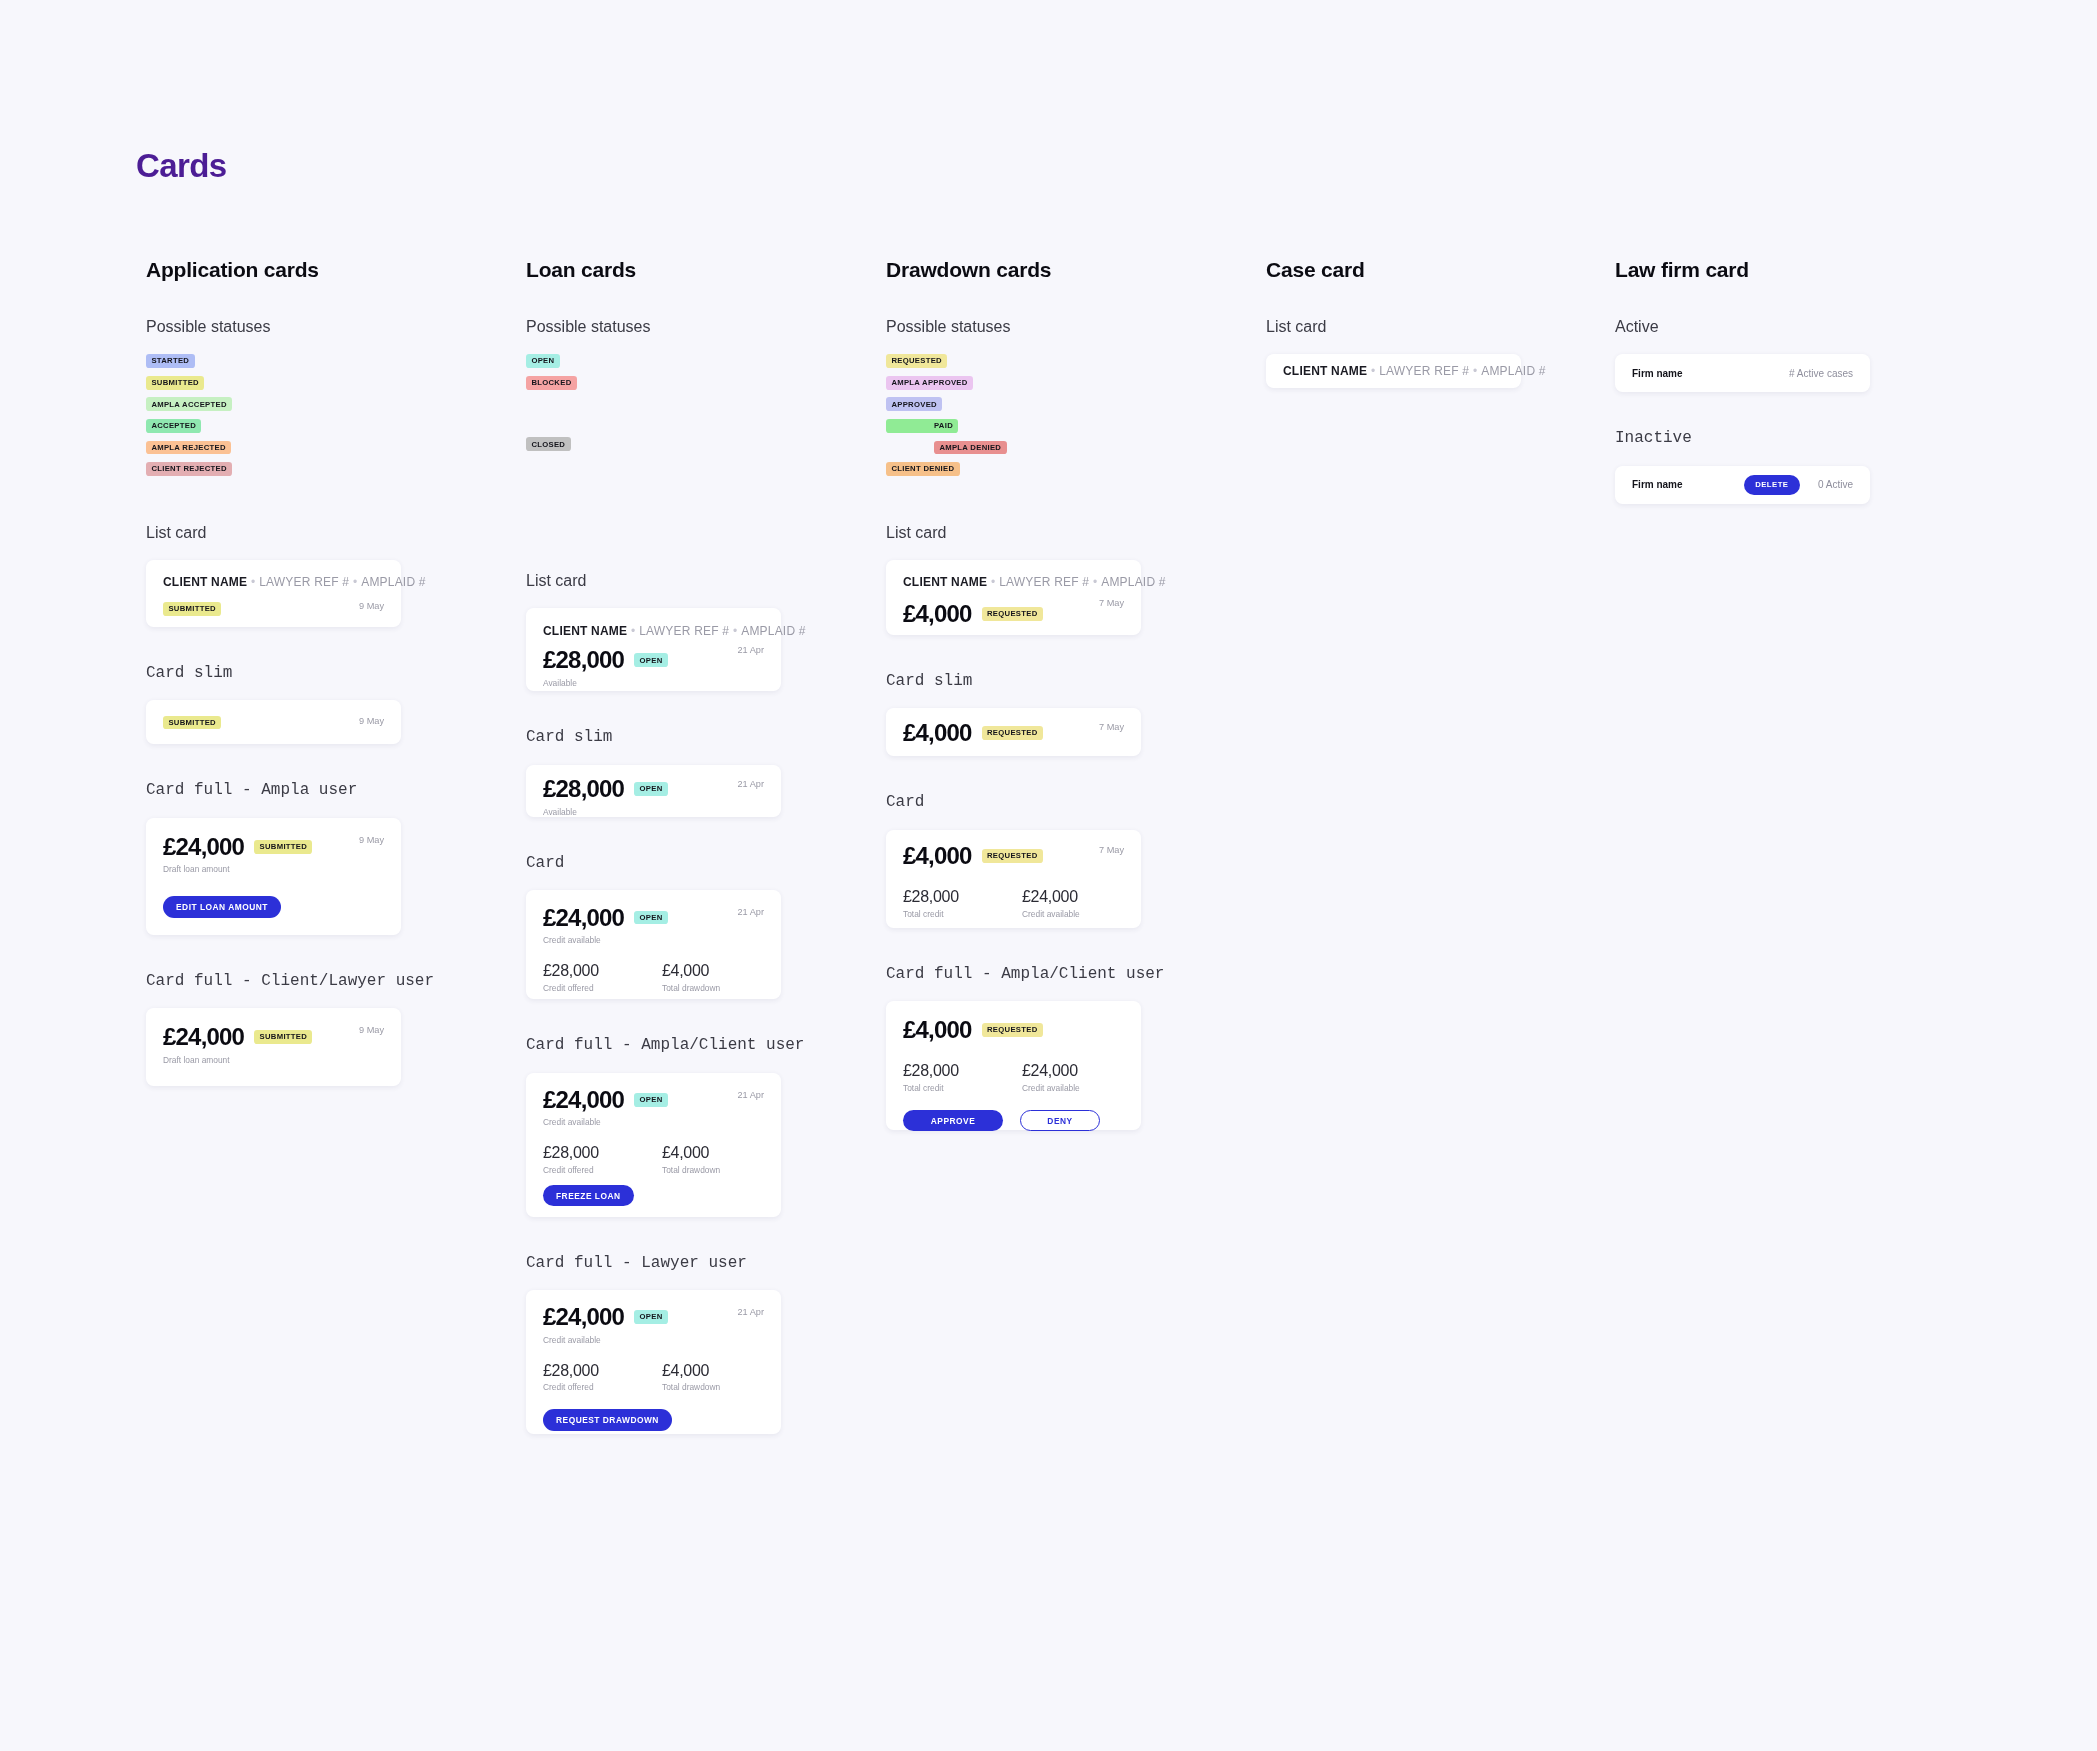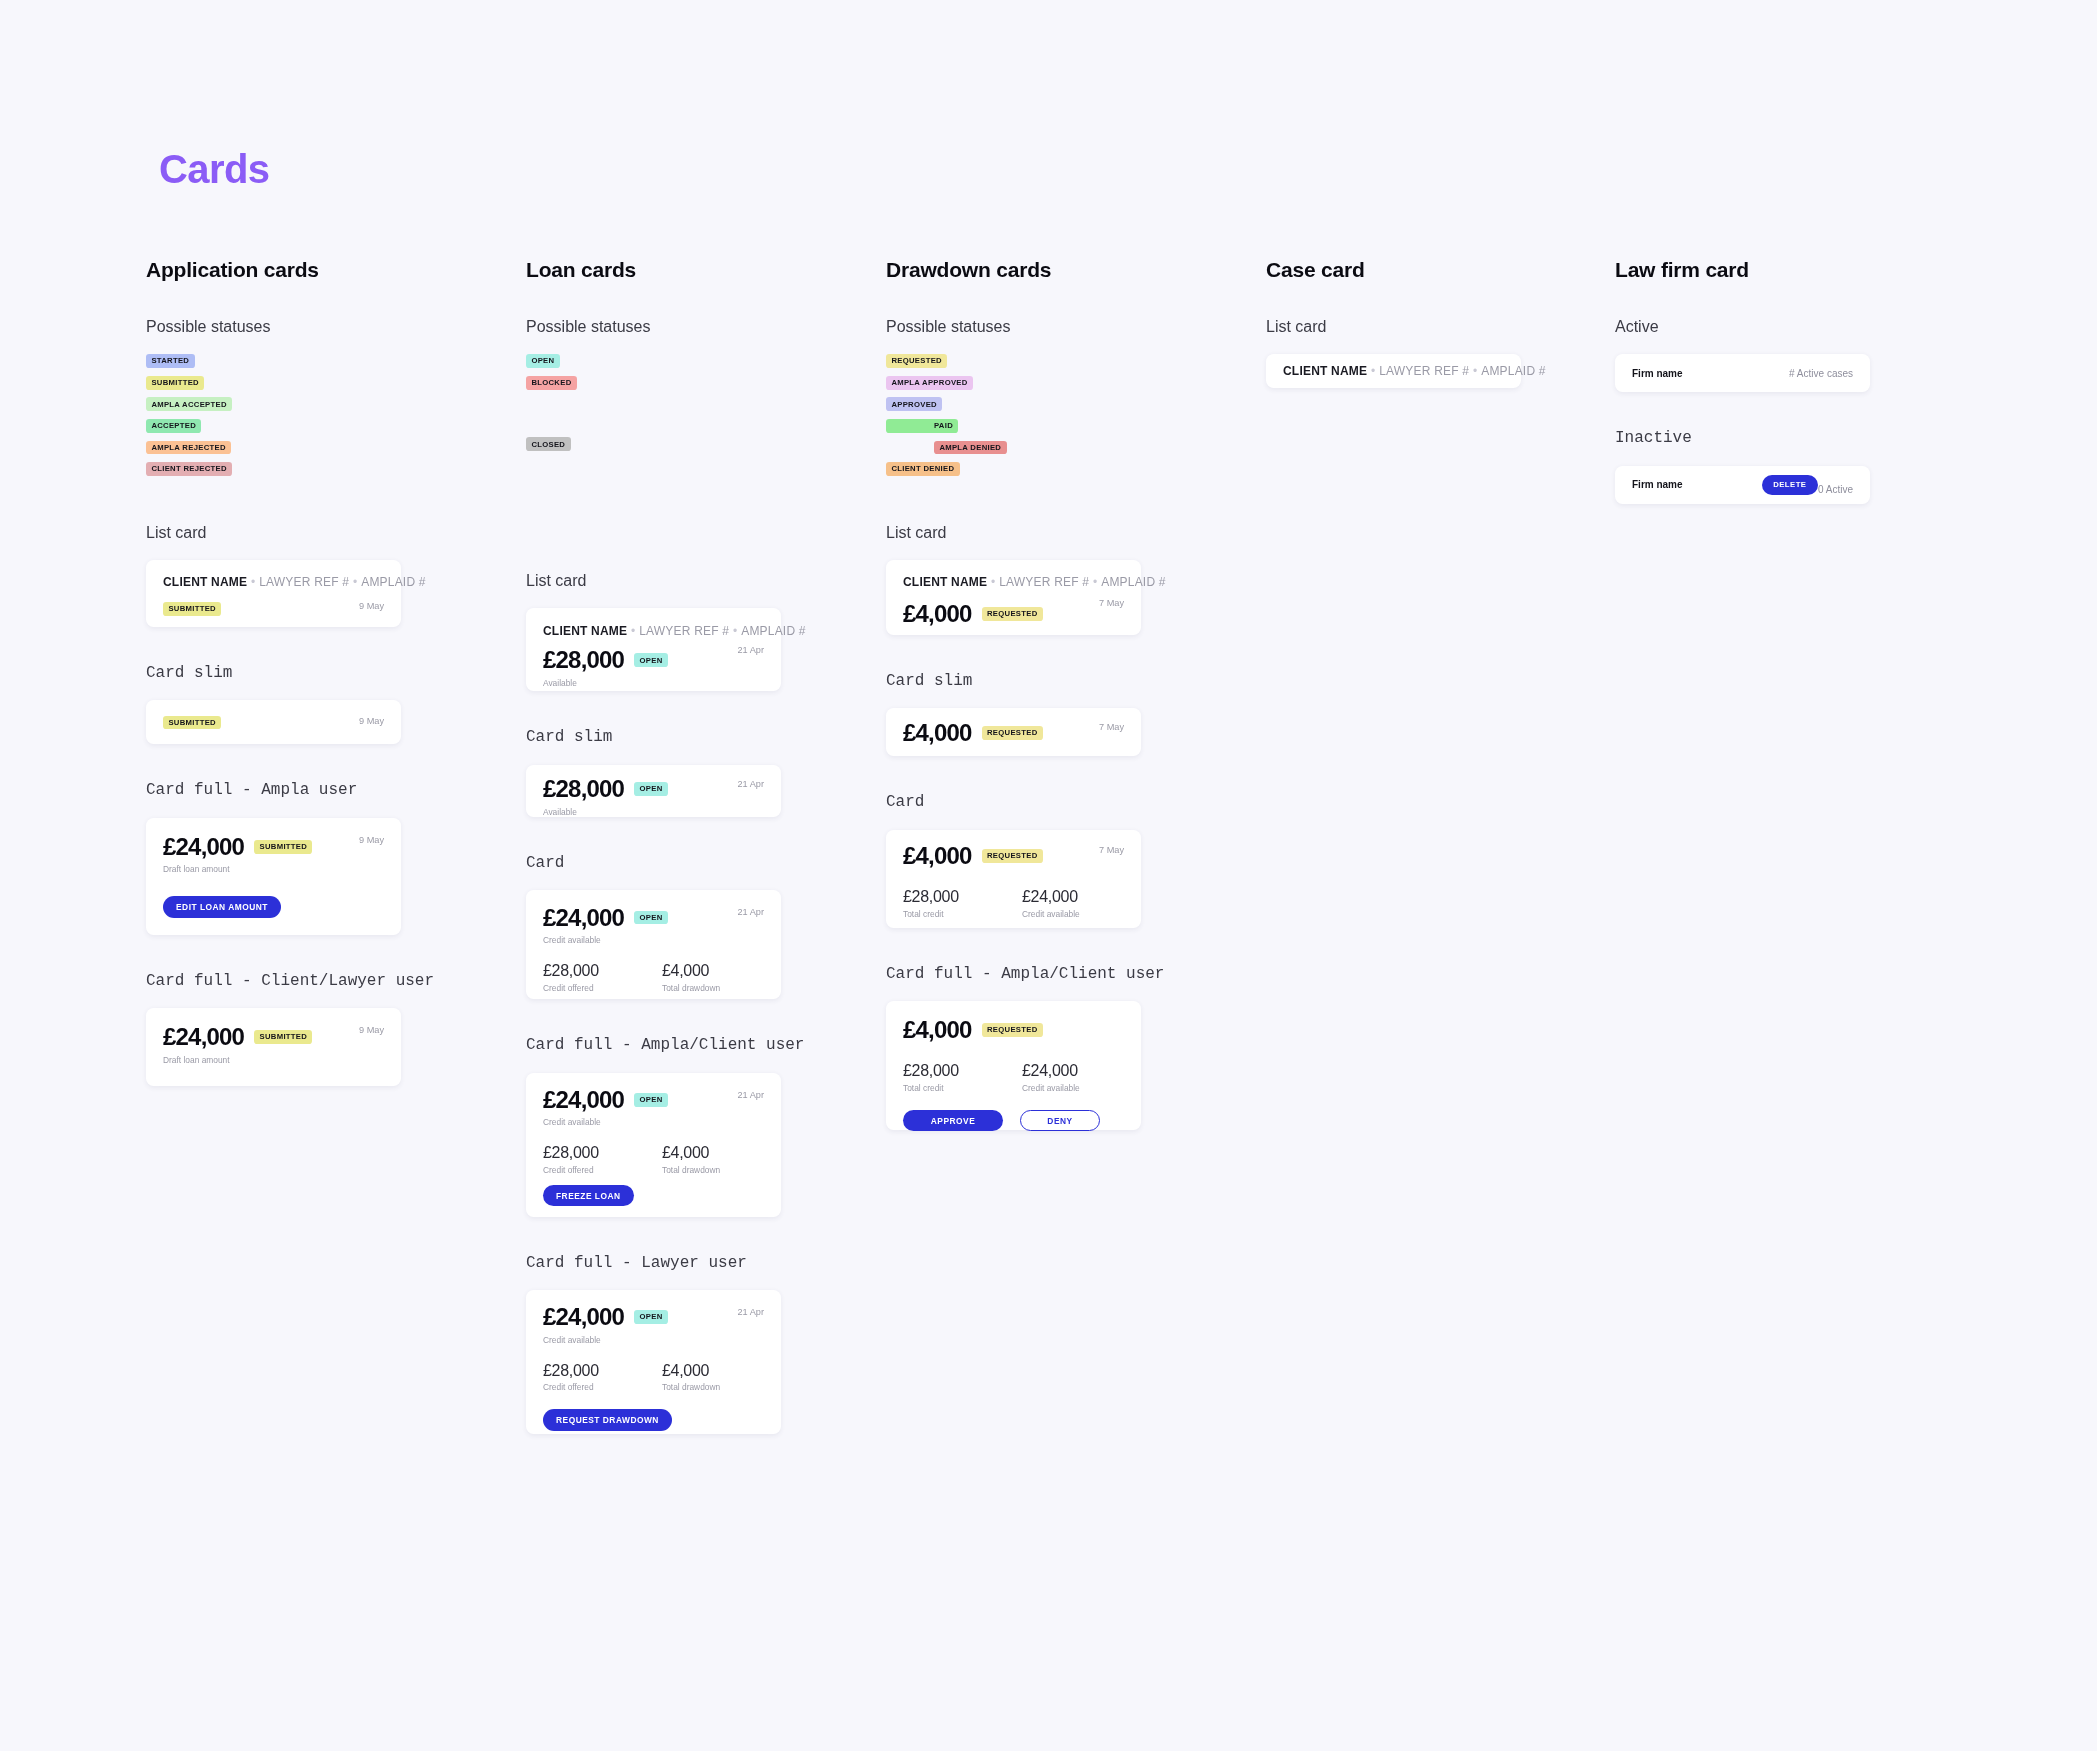--- a/index.html
+++ b/index.html
@@ -9,26 +9,26 @@
     height: 1752px;
     background: #f7f7fc;
     font-family: "Liberation Sans", sans-serif;
     color: #111116;
     position: relative;
     overflow: hidden;
   }
 
   .page-title {
     position: absolute;
-    left: 159px;
+    left: 136px;
     top: 147px;
-    font-size: 40px;
+    font-size: 33px;
     font-weight: 700;
     letter-spacing: -0.6px;
-    color: #8b5cf6;
+    color: #4c1d95;
   }
 
   .columns {
     position: absolute;
     left: 146px;
     top: 258px;
     width: 1841px;
     display: flex;
     align-items: flex-start;
   }
@@ -191,21 +191,21 @@
 
   .case-list-card  { width: 255px; height: 34px; padding: 0 17px; display: flex; align-items: center; }
 
   .firm-card {
     width: 255px; height: 38px;
     padding: 0 17px;
     display: flex; align-items: center; justify-content: space-between;
   }
   .firm-name { font-size: 10px; font-weight: 700; color: #14141b; }
   .firm-meta { font-size: 10px; color: #8e8e9c; }
-  .firm-right { display: flex; align-items: flex-end; gap: 0; }
+  .firm-right { display: flex; align-items: center; gap: 18px; }
   .btn-delete { height: 20px; padding: 0 11.5px; font-size: 7.7px; }
 </style>
 </head>
 <body>
 
 <h1 class="page-title">Cards</h1>
 
 <div class="columns">
 
   <div class="column col-app">

